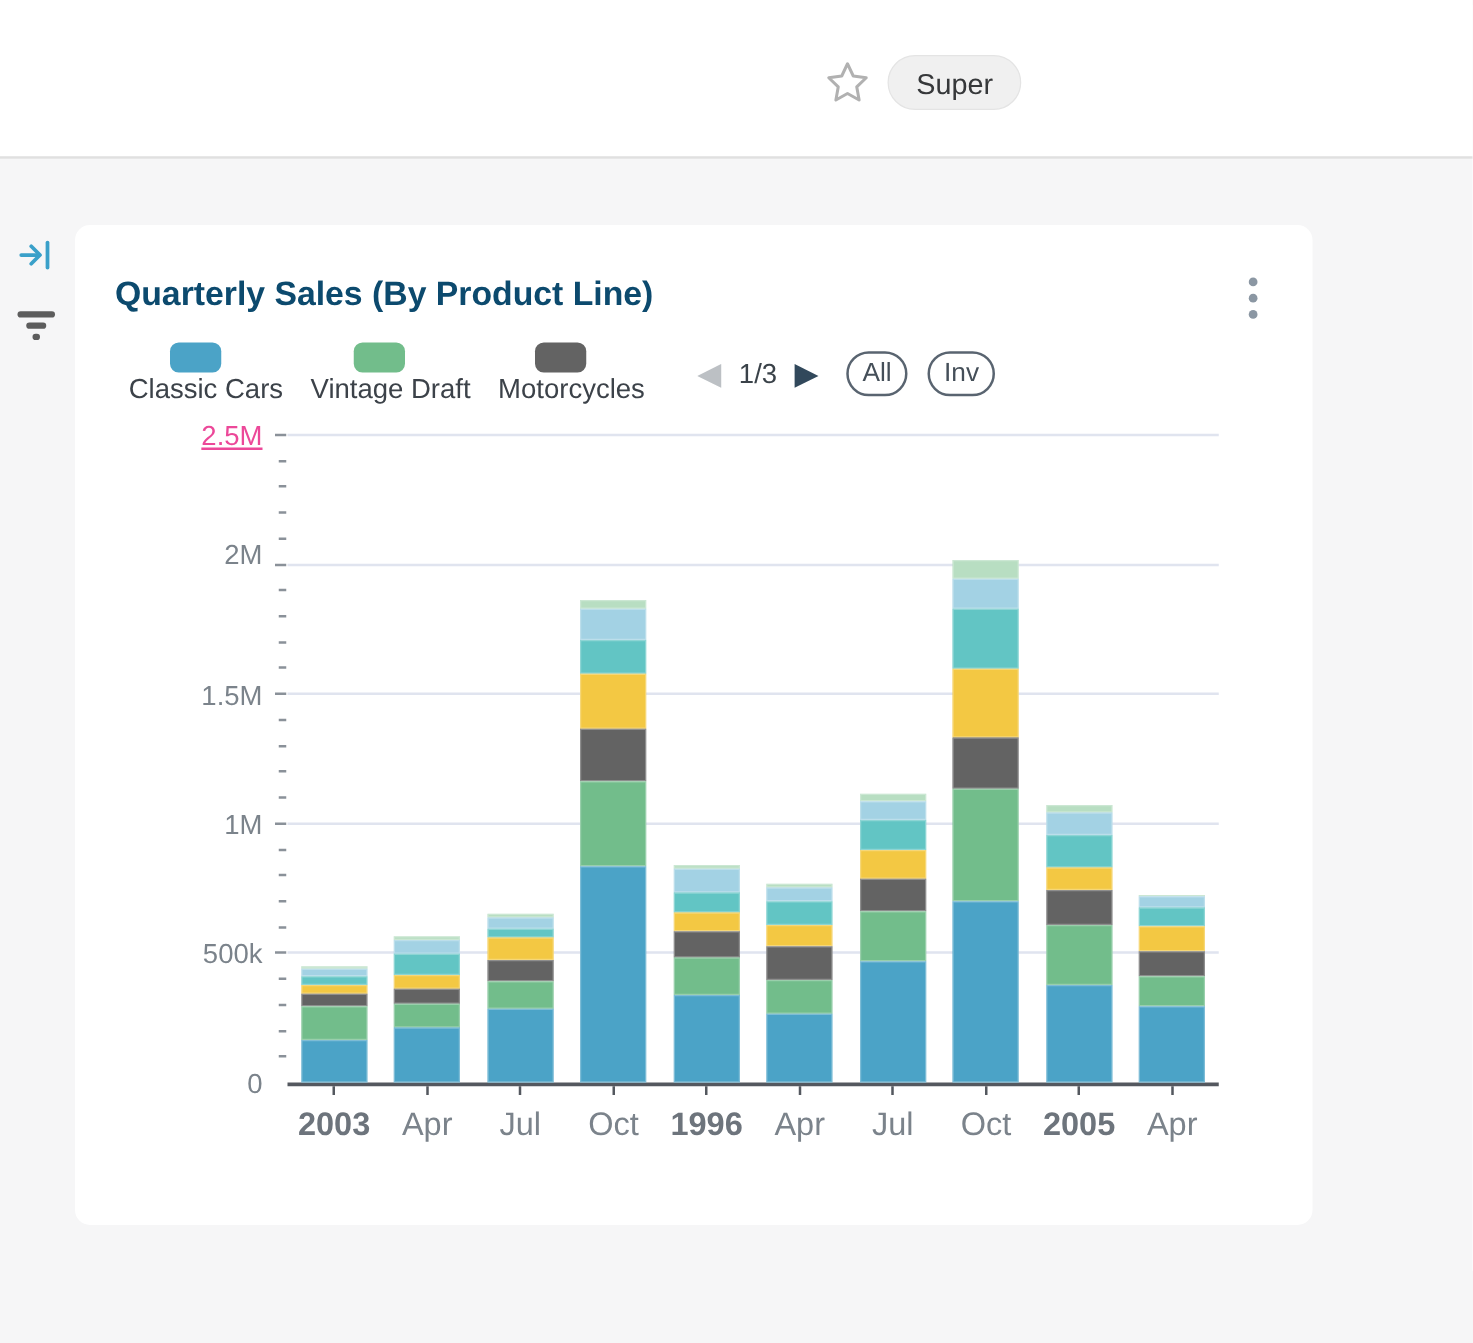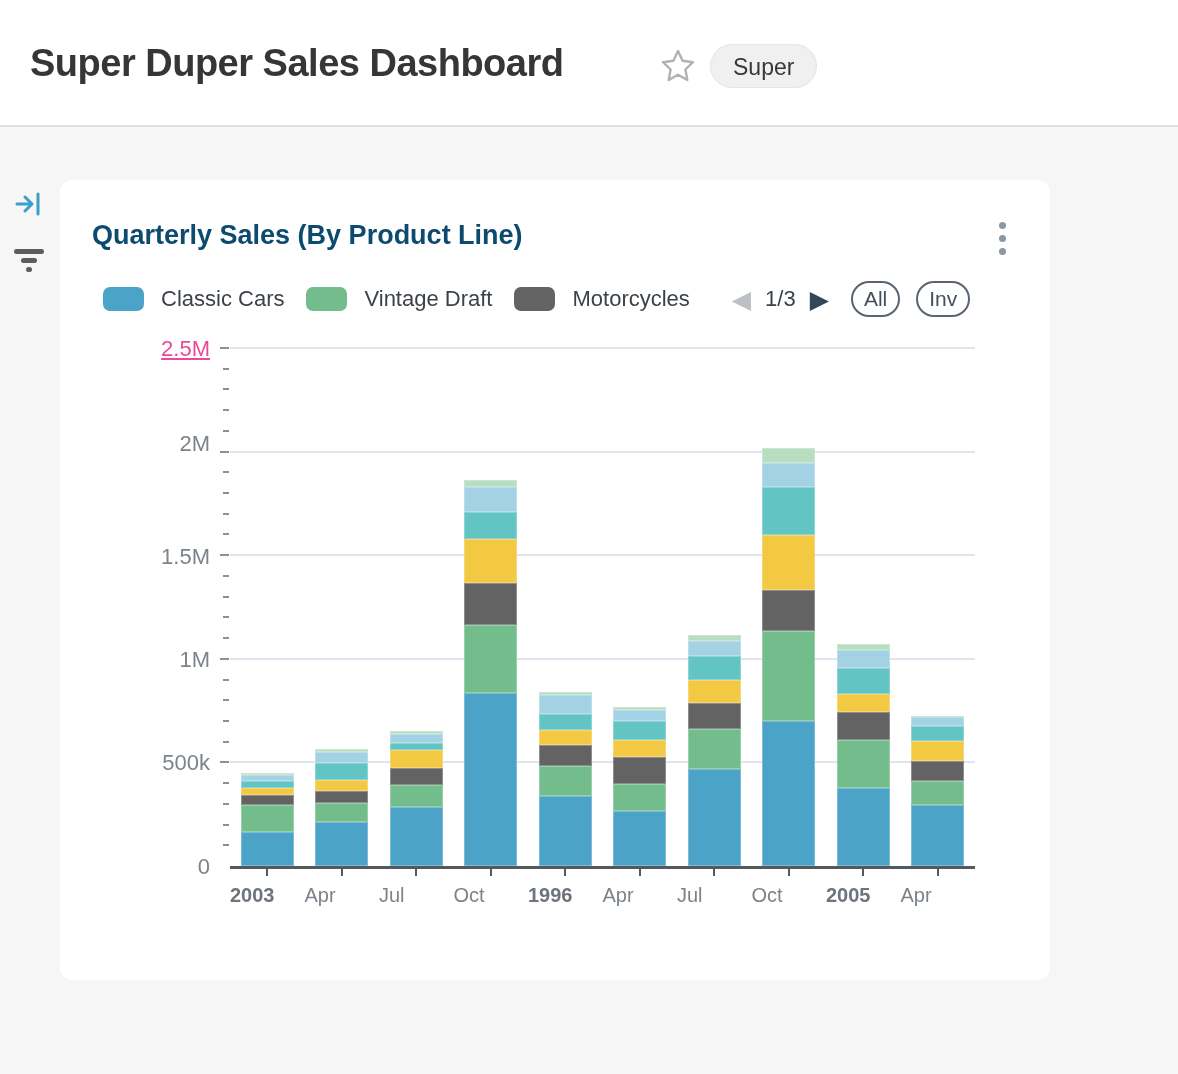--- a/index.html
+++ b/index.html
@@ -38,21 +38,21 @@
     font-size:27px;font-weight:700;color:#0c4a6e;
   }
   .kebab-btn{position:absolute;left:930px;top:38px;width:24px;height:40px;background:none;border:none;cursor:pointer;
     display:flex;flex-direction:column;align-items:center;justify-content:center;gap:6px;}
   .kebab-btn i{width:7px;height:7px;border-radius:50%;background:#8b97a3;}
   
   .legend-row{
     position:absolute;left:43px;top:100px;width:902px;height:38px;
     display:flex;align-items:center;
   }
-  .legend-item{display:flex;align-items:center;margin-right:22px;cursor:pointer;}
+  .legend-item{display:flex;align-items:center;margin-right:22px;cursor:pointer;flex-direction:column;}
   .legend-swatch{width:41px;height:24px;border-radius:7px;margin-right:17px;}
   .legend-label{font-size:22px;color:#3c4249;}
   .pager{display:flex;align-items:center;margin-left:14px;}
   .pager-prev{font-size:25px;color:#bcc0c4;background:none;border:none;padding:0 6px;cursor:default;}
   .pager-next{font-size:25px;color:#31485b;background:none;border:none;padding:0 6px;cursor:pointer;}
   .pager-text{font-size:22px;color:#3a4249;margin:0 8px;}
   .pill-btn{
     margin-left:16px;background:none;border:2px solid #596470;border-radius:18px;
     font-size:21px;color:#454f59;padding:3px 11px;cursor:pointer;line-height:1.2;
     font-family:"Liberation Sans","DejaVu Sans",sans-serif;
@@ -65,30 +65,29 @@
   }
   .gridline{position:absolute;left:0;width:100%;height:2px;background:#e0e4ef;}
   .bars{position:absolute;left:0;bottom:0;width:100%;height:100%;display:flex;align-items:flex-end;}
   .slot{flex:1;display:flex;justify-content:center;align-items:flex-end;height:100%;}
   .bar{width:53px;display:flex;flex-direction:column-reverse;}
   .seg{width:100%;box-shadow:inset 0 0 0 1px rgba(255,255,255,0.28);}
   .y-label{position:absolute;left:0;width:150px;text-align:right;font-size:22px;color:#7b838b;}
   .ytick{position:absolute;height:2px;background:#8a9199;}
   .xtick{position:absolute;width:2px;height:7px;background:#54585f;top:521px;}
   .x-labels{position:absolute;left:170px;top:536px;width:745px;display:flex;}
-  .x-label{flex:1;font-size:20px;color:#7b838b;}
+  .x-label{flex:1;text-align:center;font-size:26px;color:#7b838b;}
   .x-label.bold{font-weight:700;color:#6d747c;}
 </style>
 </head>
 <body>
 
 <div class="top-strip"></div>
 
 <header>
-  <h1 class="dash-title">Super Duper Sales Dashboard</h1>
   <button class="star-btn" aria-label="favorite">
     <svg width="36" height="36" viewBox="0 0 36 36">
       <polygon points="18,3 22.6,12.8 33,14.2 25.4,21.5 27.3,32 18,26.8 8.7,32 10.6,21.5 3,14.2 13.4,12.8" fill="none" stroke="#b1b1b1" stroke-width="2.4" stroke-linejoin="round"></polygon>
     </svg>
   </button>
   <span class="status-badge">Super</span>
 </header>
 
 <main>
 

